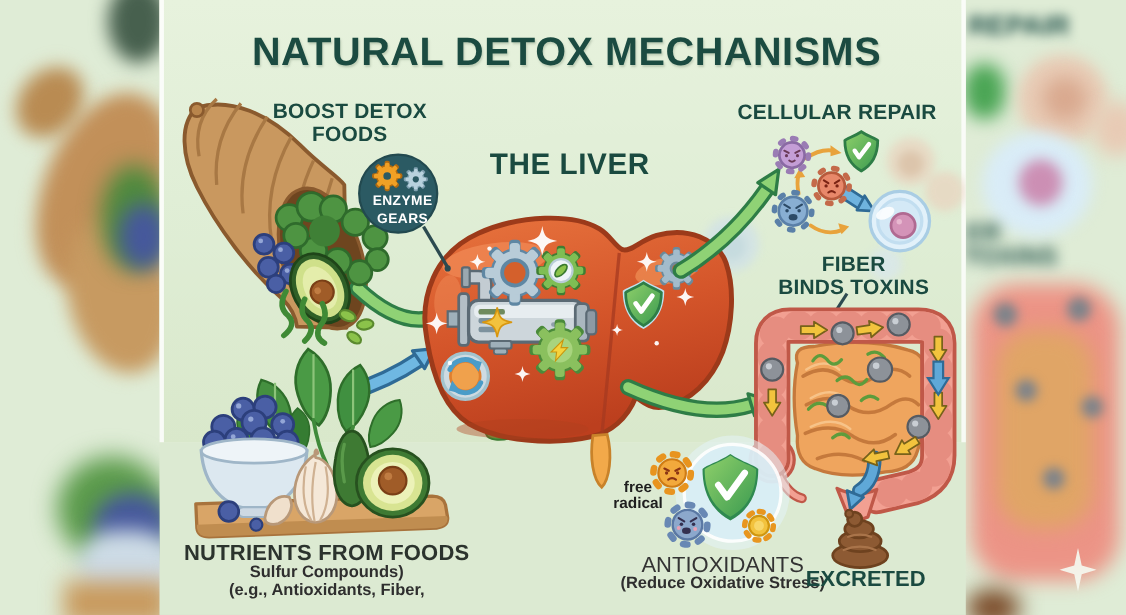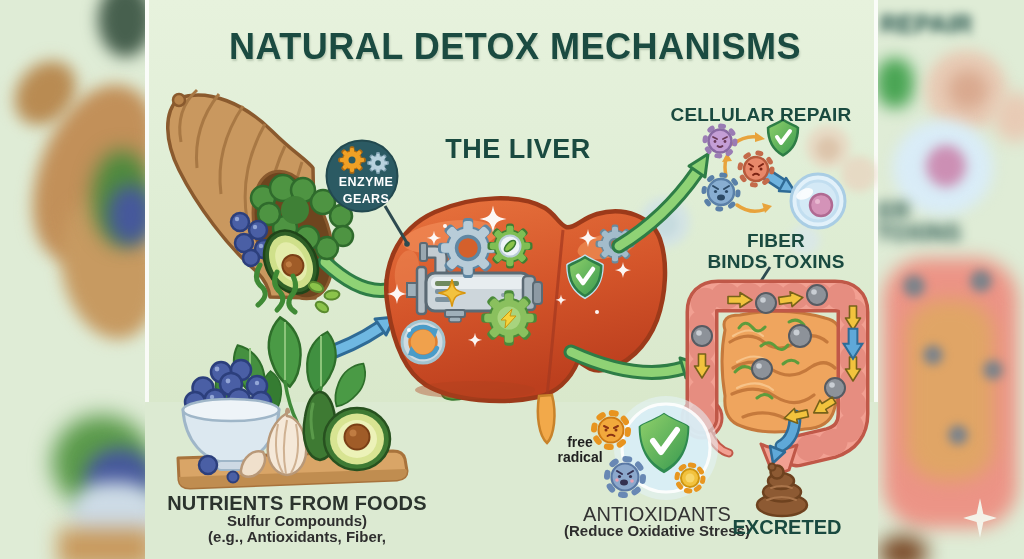--- a/index.html
+++ b/index.html
@@ -533,29 +533,33 @@
         <ellipse cx="637" cy="492" rx="19" ry="9.5" fill="#8d5a33" stroke="#6e421f" stroke-width="2.5"></ellipse>
         <ellipse cx="636" cy="481" rx="13" ry="8" fill="#8d5a33" stroke="#6e421f" stroke-width="2.5"></ellipse>
         <circle cx="632" cy="472" r="6.5" fill="#8d5a33" stroke="#6e421f" stroke-width="2.5"></circle>
         <circle cx="627" cy="467" r="3.5" fill="#8d5a33" stroke="#6e421f" stroke-width="2"></circle>
         <path d="M622,500 Q637,494 651,500 M626,488 Q637,484 647,488" stroke="#a9744a" stroke-width="2" fill="none" stroke-linecap="round"></path>
       </g>
     </svg>
 
     <div class="lbl" id="title" style="left:366px;top:26px;">NATURAL DETOX MECHANISMS</div>
 
+    <div class="lbl section" style="left:169px;top:91px;">
+      <span style="display:block">BOOST DETOX</span>
+      <span style="display:block">FOODS</span>
+    </div>
 
     <div class="lbl" id="liver-label" style="left:369px;top:134px;text-align:right;">THE LIVER</div>
 
     <div class="lbl" id="badge-label" style="left:217px;top:174px;">
       <span style="display:block">ENZYME</span>
       <span style="display:block">GEARS</span>
     </div>
 
-    <div class="lbl section" style="left:612px;top:104px;text-align:right;">CELLULAR REPAIR</div>
+    <div class="lbl section" style="left:612px;top:92px;text-align:right;">CELLULAR REPAIR</div>
 
     <div class="lbl section" style="left:627px;top:230px;">
       <span style="display:block">FIBER</span>
       <span style="display:block">BINDS TOXINS</span>
     </div>
 
     <div class="lbl" id="nutrients-label" style="left:148px;top:492px;">NUTRIENTS FROM FOODS</div>
     <div class="lbl subnote" style="left:148px;top:513px;">
       <span style="display:block">Sulfur Compounds)</span>
       <span style="display:block">(e.g., Antioxidants, Fiber,</span>

